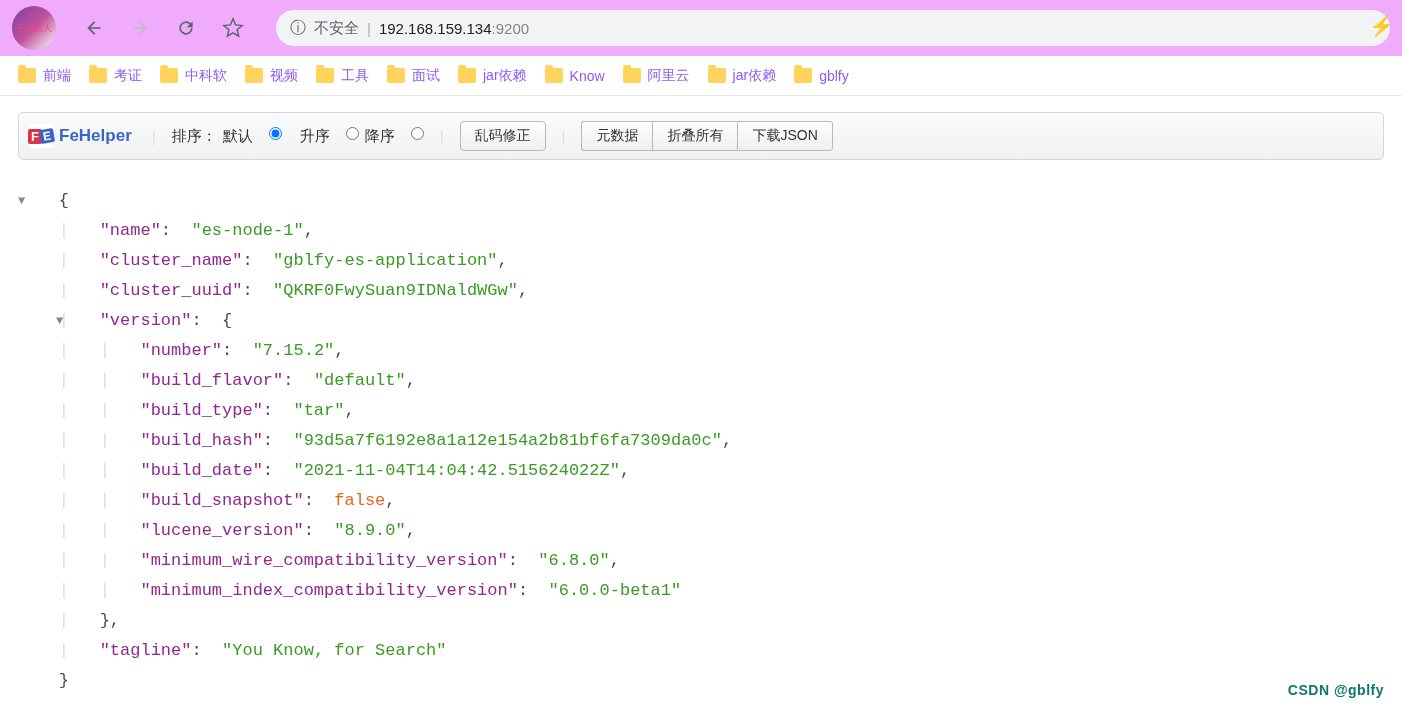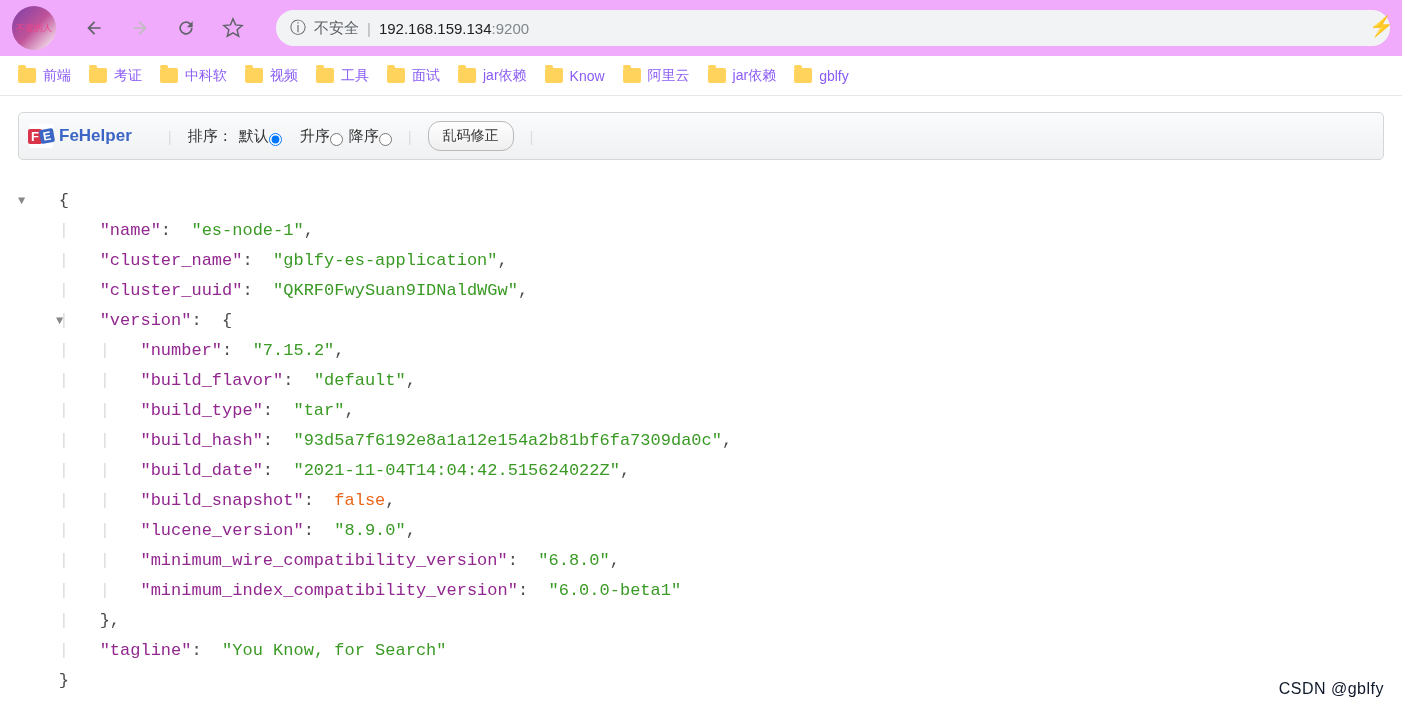--- a/index.html
+++ b/index.html
@@ -20,42 +20,42 @@
     .bookmarks { display: flex; align-items: center; height: 40px; padding: 0 18px; gap: 18px; border-bottom: 1px solid #e8e8e8; }
     .bm { display: flex; align-items: center; gap: 7px; font-size: 14px; color: #8b5cf6; cursor: pointer; }
     .bm .folder { width: 18px; height: 15px; background: #ffd35c; border-radius: 2px; position: relative; }
     .bm .folder::before { content: ""; position: absolute; top: -3px; left: 0; width: 8px; height: 3px; background: #ffd35c; border-radius: 2px 2px 0 0; }
     
     .content { padding: 16px 18px; }
     .toolbar { display: flex; align-items: center; height: 48px; background: linear-gradient(#fafbfc,#f0f1f2); border: 1px solid #d6d6d6; border-radius: 5px; padding: 0 10px; gap: 6px; font-size: 15px; color: #333; }
     .fe-logo { width: 24px; height: 24px; background: #fff; border-radius: 3px; display: inline-flex; align-items: center; justify-content: center; font-weight: bold; }
     .fe-logo .f { background: #d9344a; color: #fff; padding: 0 3px; border-radius: 2px; font-size: 13px; }
     .fe-logo .e { background: #3b66c5; color: #fff; padding: 0 3px; border-radius: 2px; font-size: 12px; position: relative; transform: rotate(-10deg); margin-left: -2px; }
-    .fe-name { color: #3b66c5; font-weight: bold; font-size: 17px; margin-right: 20px; }
+    .fe-name { color: #3b66c5; font-weight: bold; font-size: 17px; margin-right: 4px; }
     .t-sep { color: #ddd; margin: 0 10px; }
     .radio-grp { display: flex; align-items: center; gap: 4px; }
-    .radio-grp label { display: flex; align-items: flex-end; gap: 0; cursor: pointer; }
-    .tbtn { height: 30px; padding: 0 14px; background: linear-gradient(#fefefe,#efefef); border: 1px solid #b9b9b9; border-radius: 12px; font-size: 14px; cursor: pointer; color: #333; }
+    .radio-grp label { display: flex; align-items: flex-start; gap: 16px; cursor: pointer; }
+    .tbtn { height: 30px; padding: 0 14px; background: linear-gradient(#fefefe,#efefef); border: 1px solid #b9b9b9; border-radius: 4px; font-size: 14px; cursor: pointer; color: #333; }
     .btn-group { display: flex; }
     .btn-group .tbtn { border-radius: 0; border-right: none; }
     .btn-group .tbtn:first-child { border-radius: 3px 0 0 3px; }
     .btn-group .tbtn:last-child { border-radius: 0 3px 3px 0; border-right: 1px solid #b9b9b9; }
     
     .json-view { font-family: "SimSun","Courier New",monospace; font-size: 17px; line-height: 30px; padding: 26px 0 0 0; position: relative; }
     .json-view .line { white-space: pre; position: relative; }
     .caret { position: absolute; left: -2px; color: #888; cursor: pointer; font-size: 12px; }
     .caret.c1 { left: 0; }
     .caret.c2 { left: 38px; }
     .brace, .bracket, .colon, .comma { color: #4a4a4a; }
     .key { color: #92278f; }
     .str { color: #3a9a25; }
     .bool { color: #e8661a; font-weight: normal; }
     .guide { color: #dcdcdc; }
     
-    .watermark { position: absolute; right: 18px; bottom: 10px; color: #0f172a; font-size: 16px; font-family: sans-serif; letter-spacing: .5px; }
+    .watermark { position: absolute; right: 18px; bottom: 10px; color: #0f766e; font-size: 14px; font-family: sans-serif; letter-spacing: .5px; font-weight: bold; }
   </style>
 </head>
 <body>
 
 <div class="browser-bar">
   <div class="avatar">不变的人</div>
   <button class="nav-btn">
     <svg width="20" height="20" viewBox="0 0 24 24">
         <path d="M20 11H7.8l5.6-5.6L12 4l-8 8 8 8 1.4-1.4L7.8 13H20z" fill="#5f6368"></path>
       </svg>
@@ -150,20 +150,25 @@
           <input type="radio" name="sort" style="">
         </label>
       <label style="margin-left:2px">
           <span>降序</span>
           <input type="radio" name="sort" style="">
         </label>
     </div>
     <span class="t-sep">|</span>
     <button class="tbtn">乱码修正</button>
     <span class="t-sep">|</span>
+    <div class="btn-group">
+      <button class="tbtn">元数据</button>
+      <button class="tbtn">折叠所有</button>
+      <button class="tbtn">下载JSON</button>
+    </div>
   </div>
 
   <div class="json-view">
     <div class="line"><span class="caret c1">▼</span>    <span class="brace">{</span></div>
     <div class="line">    <span class="guide">|</span>   <span class="key">"name"</span><span class="colon">:</span>  <span class="str">"es-node-1"</span><span class="comma">,</span></div>
     <div class="line">    <span class="guide">|</span>   <span class="key">"cluster_name"</span><span class="colon">:</span>  <span class="str">"gblfy-es-application"</span><span class="comma">,</span></div>
     <div class="line">    <span class="guide">|</span>   <span class="key">"cluster_uuid"</span><span class="colon">:</span>  <span class="str">"QKRF0FwySuan9IDNaldWGw"</span><span class="comma">,</span></div>
     <div class="line"><span class="caret c2">▼</span>    <span class="guide">|</span>   <span class="key">"version"</span><span class="colon">:</span>  <span class="brace">{</span></div>
     <div class="line">    <span class="guide">|</span>   <span class="guide">|</span>   <span class="key">"number"</span><span class="colon">:</span>  <span class="str">"7.15.2"</span><span class="comma">,</span></div>
     <div class="line">    <span class="guide">|</span>   <span class="guide">|</span>   <span class="key">"build_flavor"</span><span class="colon">:</span>  <span class="str">"default"</span><span class="comma">,</span></div>

